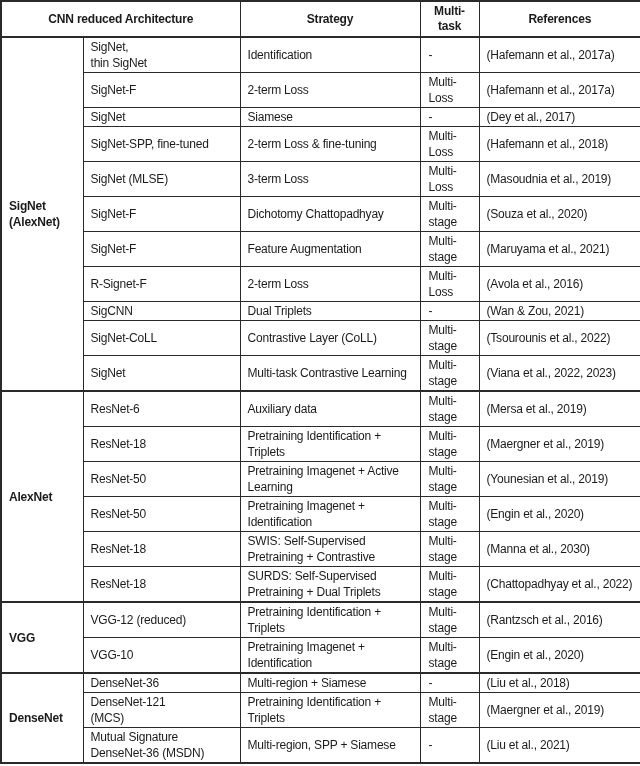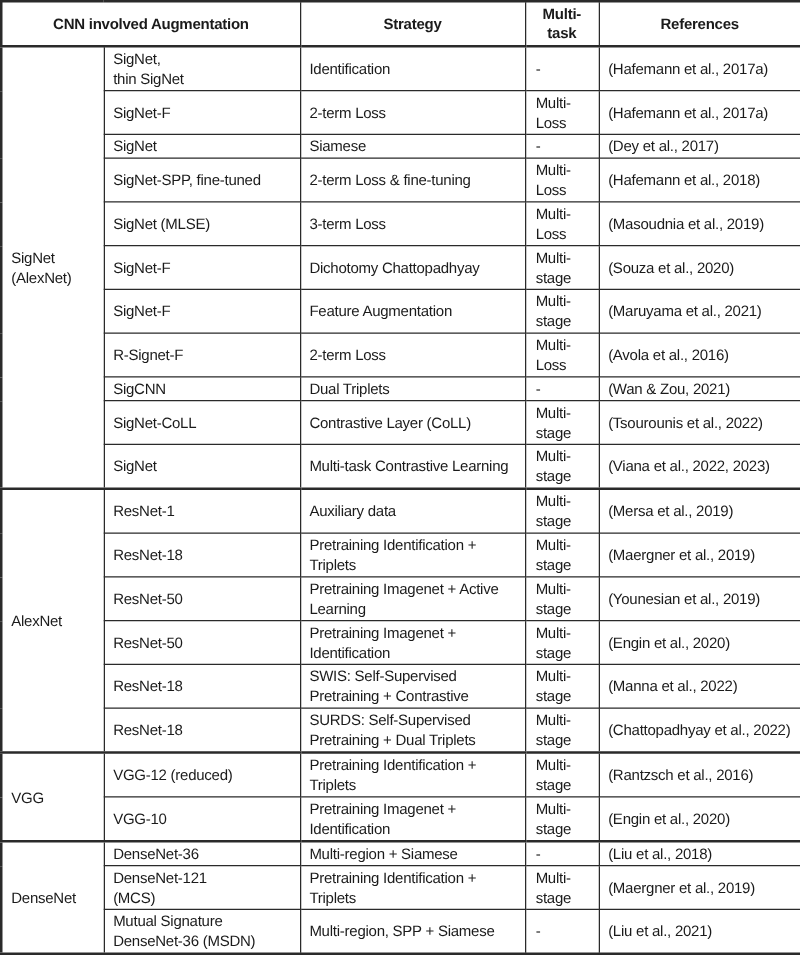--- a/index.html
+++ b/index.html
@@ -36,21 +36,21 @@
     height: 29px;
     border-bottom-width: 2px;
   }
   table.cnn-table td {
     vertical-align: middle;
     line-height: 16px;
     padding: 1px 4px 1px 7px;
     text-align: left;
   }
   table.cnn-table td.group-cell {
-    font-weight: normal;
+    font-weight: bold;
     border-bottom-width: 2px;
   }
   table.cnn-table tr.group-start > td {
     border-top-width: 2px;
   }
   table.cnn-table td.cell-multitask {
     padding-left: 8px;
   }
 </style>
 </head>
@@ -59,21 +59,21 @@
 <table class="cnn-table">
   <colgroup>
     <col style="width:82px">
     <col style="width:157px">
     <col style="width:180px">
     <col style="width:59px">
     <col style="width:162px">
   </colgroup>
   <thead>
     <tr>
-      <th colspan="2">CNN involved Augmentation</th>
+      <th colspan="2">CNN reduced Architecture</th>
       <th>Strategy</th>
       <th>Multi-
 task</th>
       <th>References</th>
     </tr>
   </thead>
   <tbody>
       <tr class="group-start">
         <td rowspan="11" class="group-cell">SigNet (AlexNet)</td>
         <td class="cell-architecture">SigNet,
@@ -145,21 +145,21 @@
       </tr>
       <tr>
         <td class="cell-architecture">SigNet</td>
         <td class="cell-strategy">Multi-task Contrastive Learning</td>
         <td class="cell-multitask">Multi-
 stage</td>
         <td class="cell-references">(Viana et al., 2022, 2023)</td>
       </tr>
       <tr class="group-start">
         <td rowspan="6" class="group-cell">AlexNet</td>
-        <td class="cell-architecture">ResNet-1</td>
+        <td class="cell-architecture">ResNet-6</td>
         <td class="cell-strategy">Auxiliary data</td>
         <td class="cell-multitask">Multi-
 stage</td>
         <td class="cell-references">(Mersa et al., 2019)</td>
       </tr>
       <tr>
         <td class="cell-architecture">ResNet-18</td>
         <td class="cell-strategy">Pretraining Identification +
 Triplets</td>
         <td class="cell-multitask">Multi-
@@ -181,21 +181,21 @@
         <td class="cell-multitask">Multi-
 stage</td>
         <td class="cell-references">(Engin et al., 2020)</td>
       </tr>
       <tr>
         <td class="cell-architecture">ResNet-18</td>
         <td class="cell-strategy">SWIS: Self-Supervised
 Pretraining + Contrastive</td>
         <td class="cell-multitask">Multi-
 stage</td>
-        <td class="cell-references">(Manna et al., 2022)</td>
+        <td class="cell-references">(Manna et al., 2030)</td>
       </tr>
       <tr>
         <td class="cell-architecture">ResNet-18</td>
         <td class="cell-strategy">SURDS: Self-Supervised
 Pretraining + Dual Triplets</td>
         <td class="cell-multitask">Multi-
 stage</td>
         <td class="cell-references">(Chattopadhyay et al., 2022)</td>
       </tr>
       <tr class="group-start">

